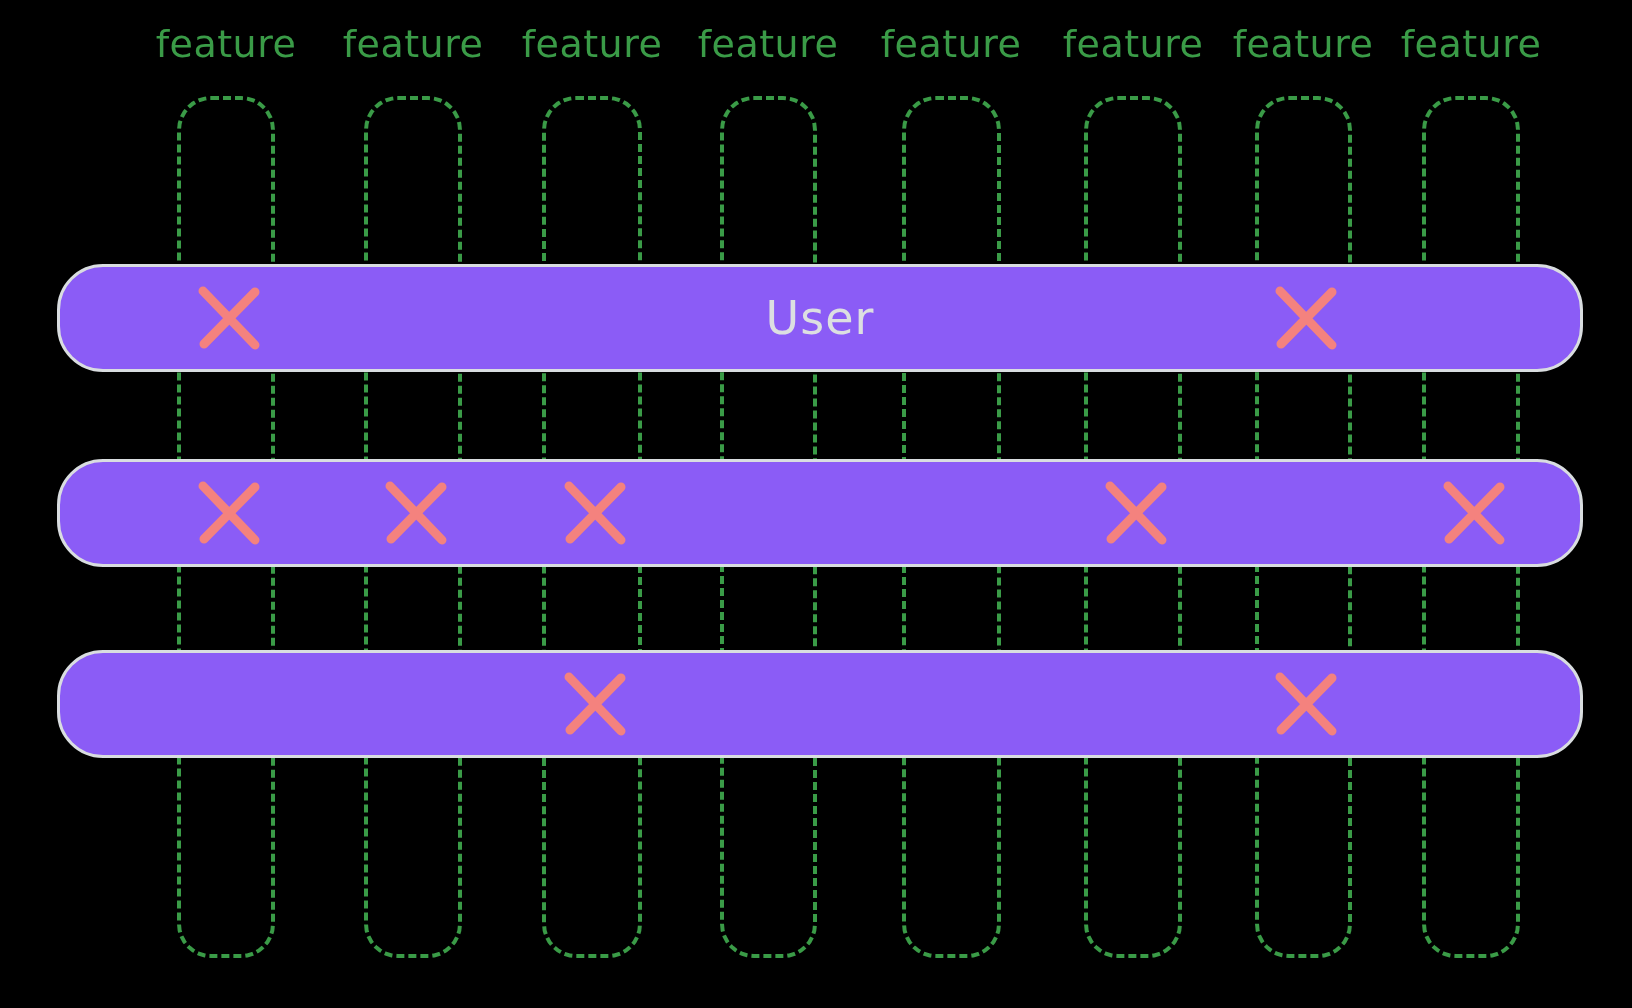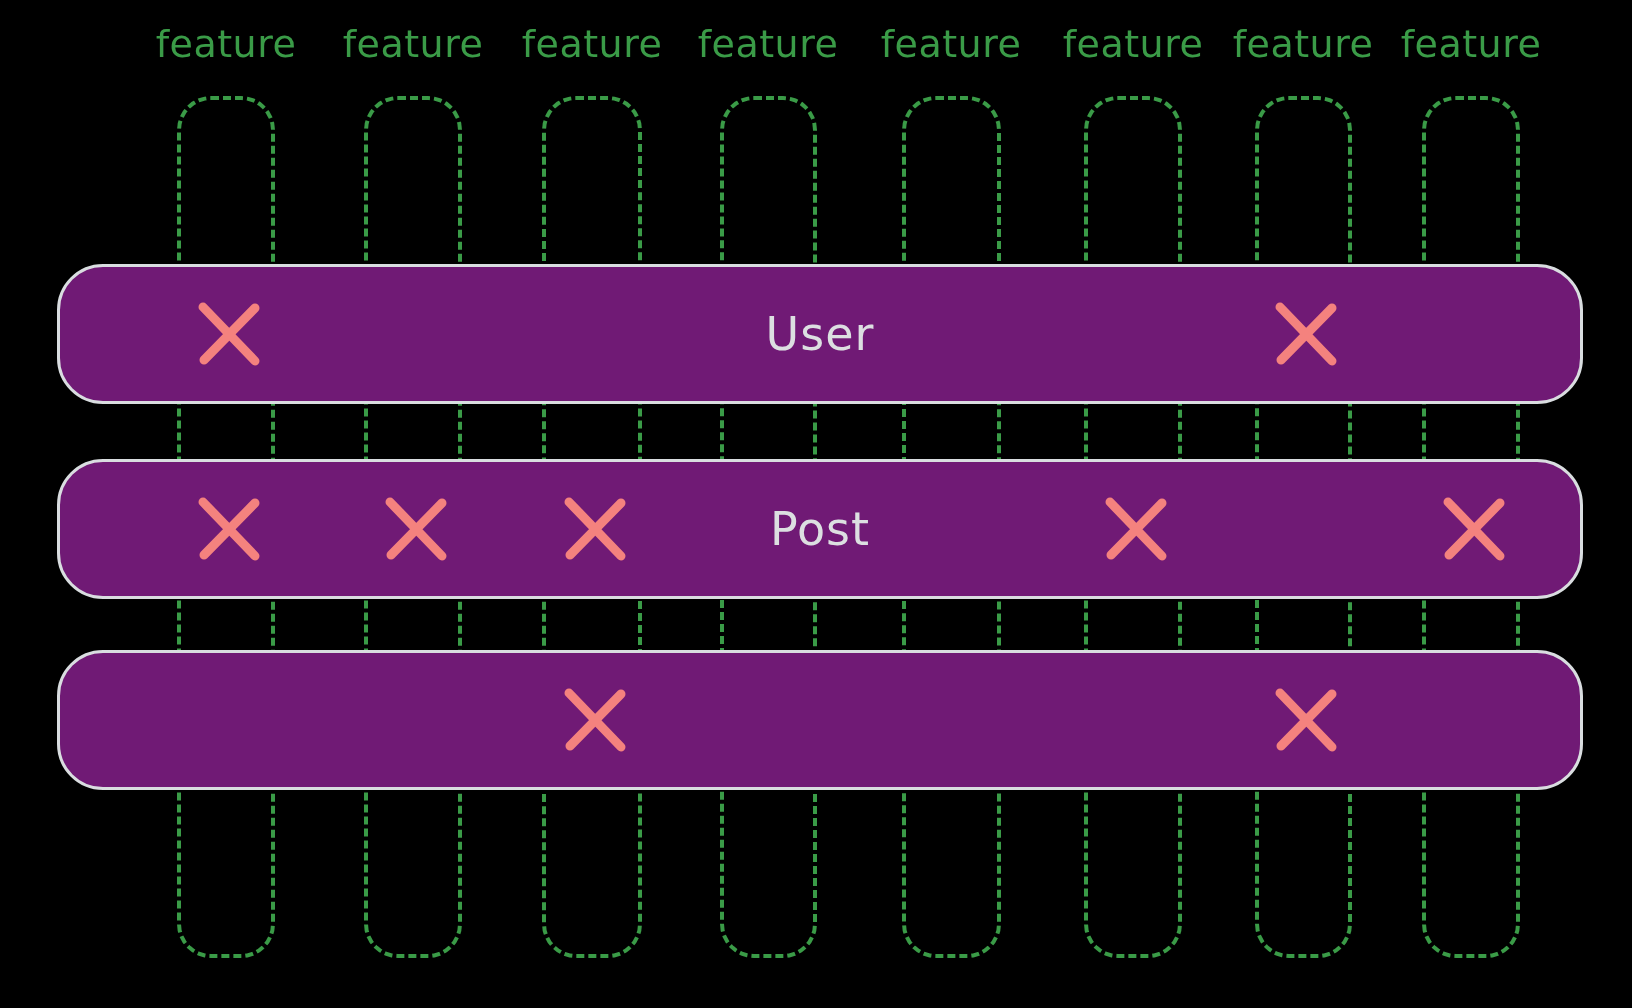--- a/index.html
+++ b/index.html
@@ -23,22 +23,22 @@
     height:862px;
     border:4px dashed #3a9b47;
     border-radius:34px;
     box-sizing:border-box;
     background:transparent;
   }
   .entity-row{
     position:absolute;
     left:20px;
     width:1526px;
-    height:140px;
-    background:#701a75;
+    height:108px;
+    background:#8b5cf6;
     border:3px solid #d9dde0;
     border-radius:46px;
     box-sizing:border-box;
   }
   .entity-label{
     position:absolute;
     left:0;right:0;
     top:50%;
     transform:translateY(-50%);
     text-align:center;
@@ -93,21 +93,20 @@
           </svg>
         </div>
         <div class="x-mark" style="left: 1246px;">
           <svg viewBox="0 0 68 68">
             <path d="M8 7 L60 61"></path>
             <path d="M60 8 L9 60"></path>
           </svg>
         </div>
       </div>
       <div class="entity-row" style="top: 459px;">
-        <div class="entity-label">Post</div>
         <div class="x-mark" style="left: 169px;">
           <svg viewBox="0 0 68 68">
             <path d="M8 7 L60 61"></path>
             <path d="M60 8 L9 60"></path>
           </svg>
         </div>
         <div class="x-mark" style="left: 356px;">
           <svg viewBox="0 0 68 68">
             <path d="M8 7 L60 61"></path>
             <path d="M60 8 L9 60"></path>

